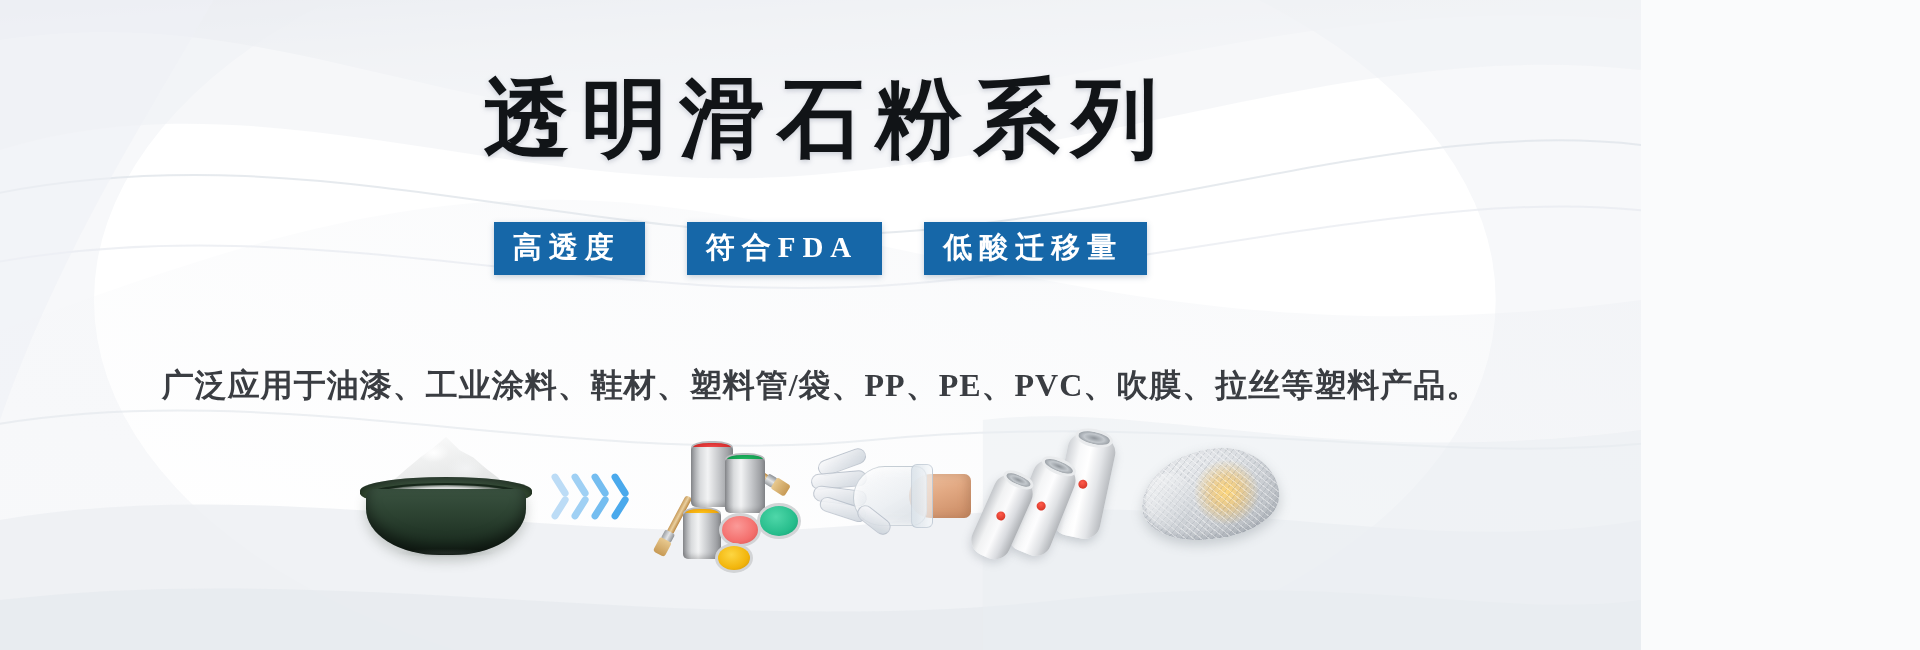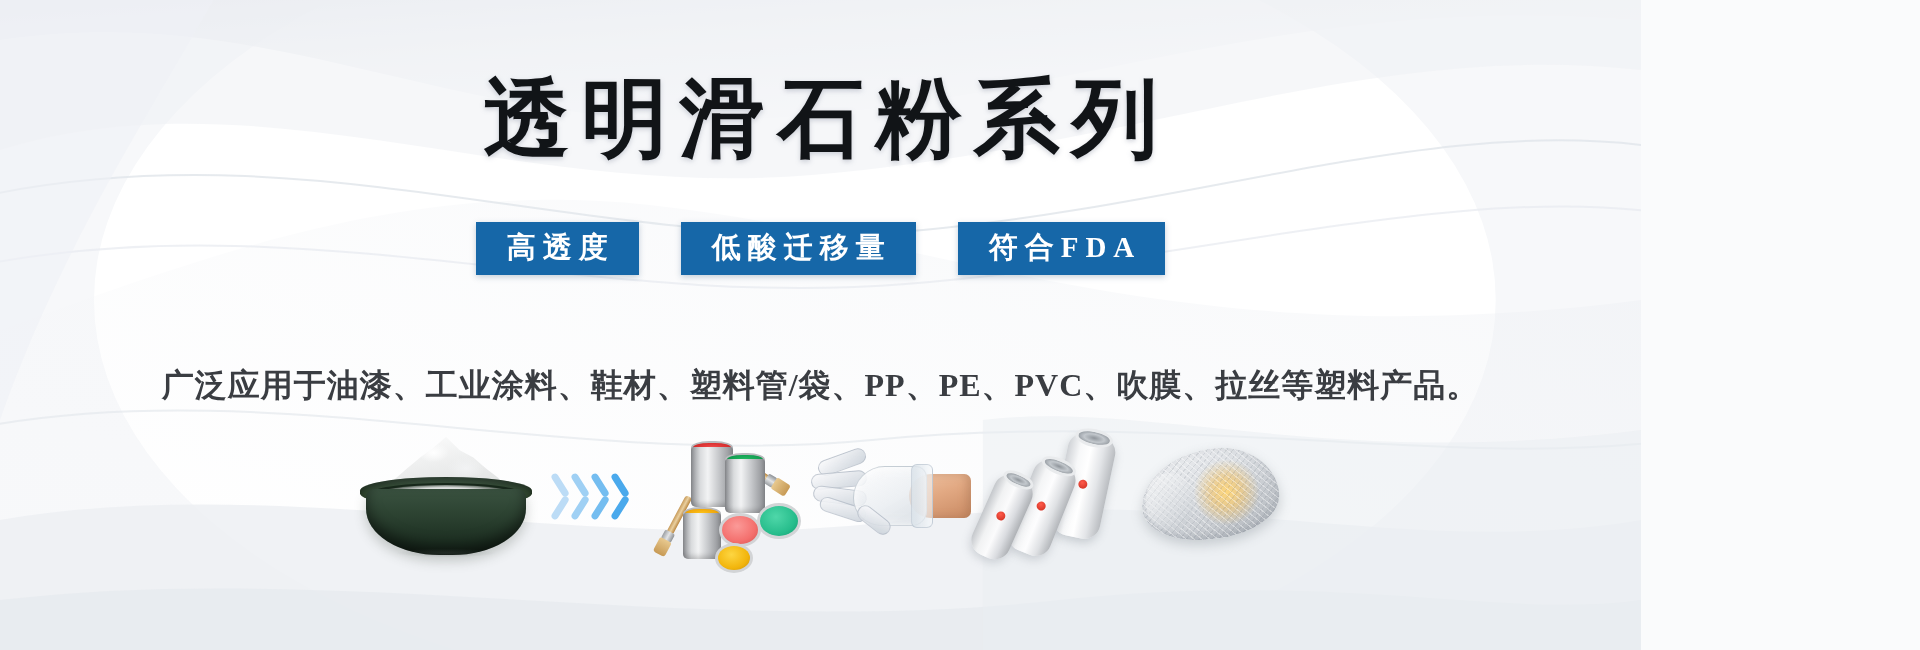--- a/index.html
+++ b/index.html
@@ -25,21 +25,21 @@
     white-space:nowrap;
   }
   .badges{
     position:absolute;left:0;right:0;top:222px;
     display:flex;justify-content:center;align-items:center;gap:42px;
   }
   .badge{
     background:#1667a8;color:#ffffff;
     font-family:"Liberation Serif","DejaVu Serif",serif;
     font-size:29px;font-weight:700;letter-spacing:7px;
-    padding:9px 24px 11px 31px;line-height:1.15;
+    padding:9px 24px 11px 19px;line-height:1.15;
     box-shadow:0 2px 6px rgba(30,70,110,.25);
     white-space:nowrap;
   }
   .subtitle{
     position:absolute;left:0;right:0;top:364px;text-align:center;
     font-family:"Liberation Serif","DejaVu Serif",serif;
     font-size:32px;font-weight:700;color:#3a3d42;letter-spacing:1px;
     white-space:nowrap;
   }
 
@@ -248,22 +248,22 @@
     <path d="M1150,420 C1340,400 1560,470 1920,430 L1920,650 L1150,650 Z" fill="#eaedf1" opacity="0.5"></path>
     <path d="M0,0 L250,0 C170,120 70,250 0,420 Z" fill="#eef1f5" opacity="0.55"></path>
   </svg>
 
   <div class="content">
 
     <div class="title">透明滑石粉系列</div>
 
     <div class="badges">
       <div class="badge">高透度</div>
+      <div class="badge">符合FDA</div>
       <div class="badge">低酸迁移量</div>
-      <div class="badge">符合FDA</div>
     </div>
 
     <div class="subtitle">广泛应用于油漆、工业涂料、鞋材、塑料管/袋、PP、PE、PVC、吹膜、拉丝等塑料产品。</div>
 
     <div class="showcase">
 
       <div class="cell c-bowl">
         <div class="bowl-wrap">
           <div class="powder"></div>
           <div class="bowl-rim"></div>

